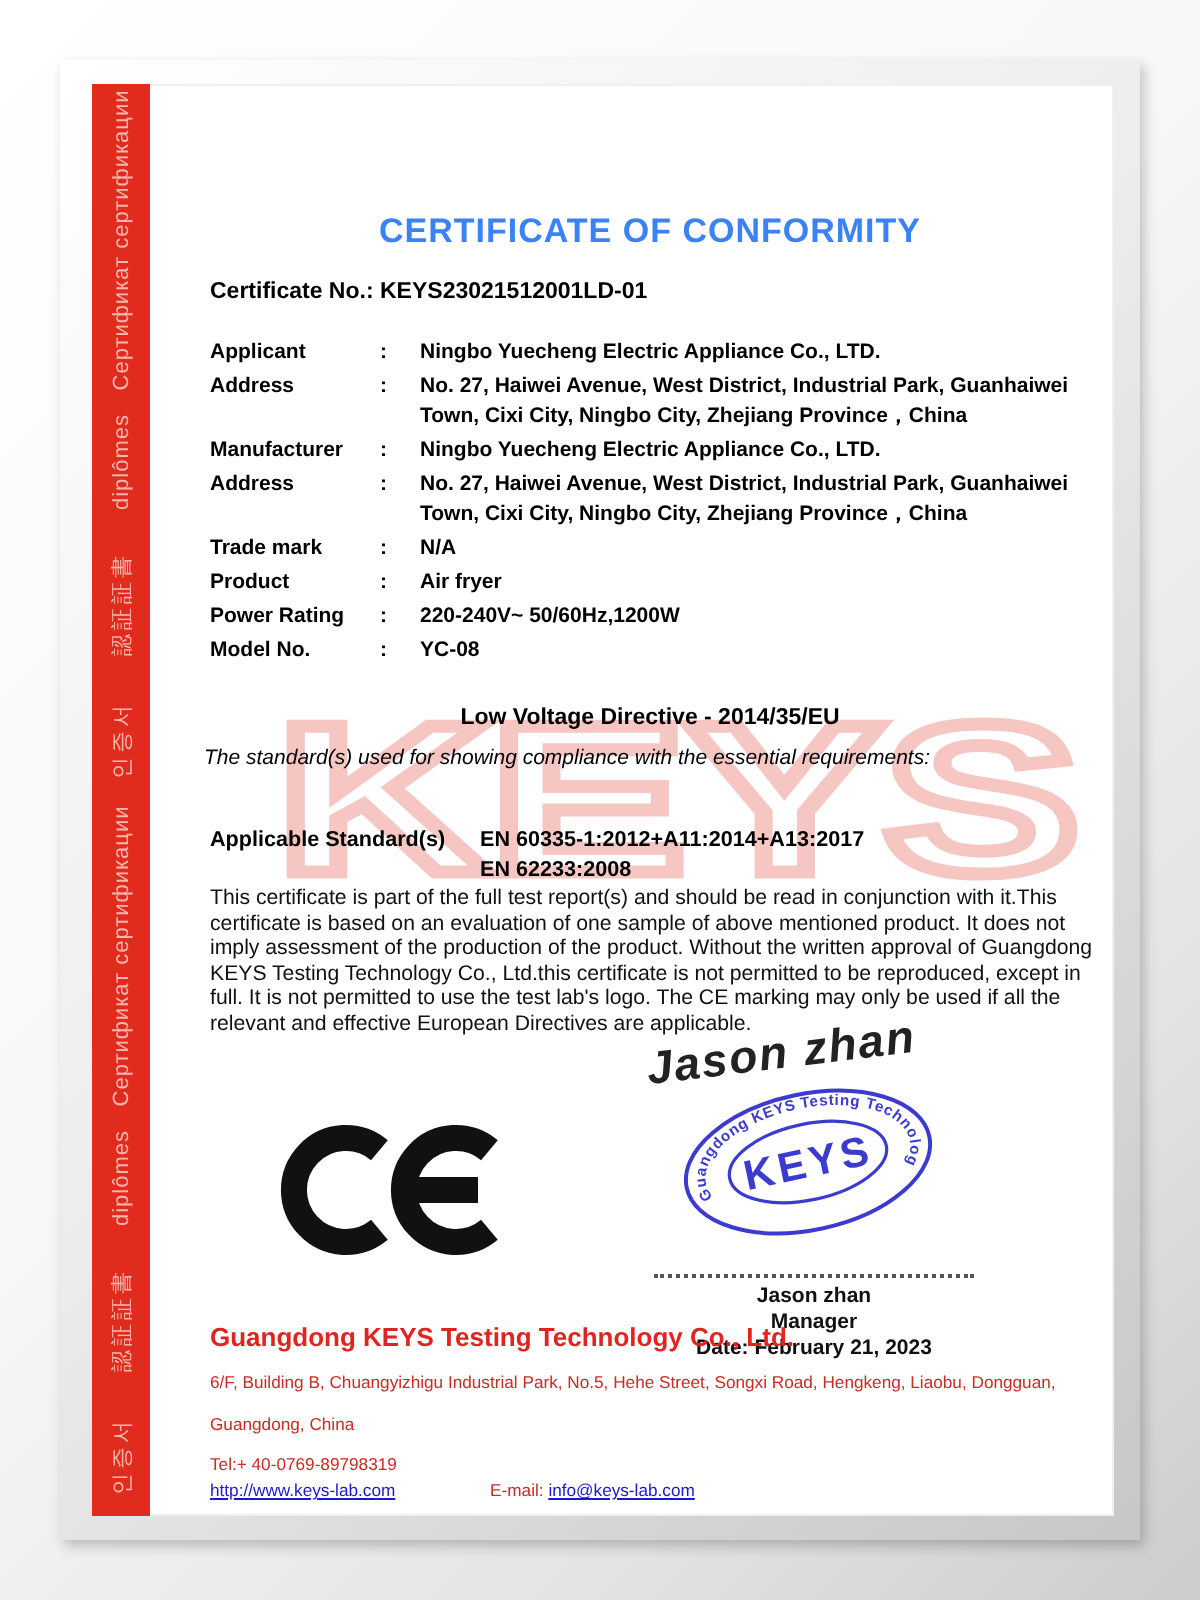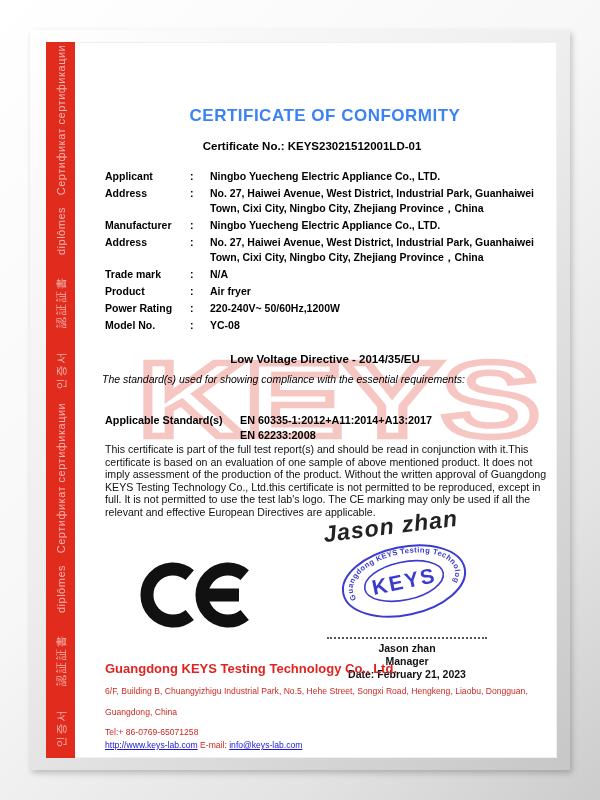--- a/index.html
+++ b/index.html
@@ -21,21 +21,21 @@
     transform:translate(-50%,-50%) rotate(-90deg); white-space:nowrap;
     font-size:11px; color:#f4b7b0; letter-spacing:.5px; }
   .ribbon-item.cjk span { letter-spacing:2px; }
 
   
   .watermark { position:absolute; left:88px; top:304px; z-index:1; opacity:.5; pointer-events:none; }
 
   .content { position:relative; z-index:2; margin-left:29px; padding:64px 12px 0 30px; }
 
   .title { text-align:center; font-size:17px; font-weight:bold; letter-spacing:.5px; color:#3b82f6; }
-  .certno { margin-top:14px; text-align:center; padding-right:26px; font-size:11.5px; font-weight:bold; }
+  .certno { margin-top:14px; text-align:left; padding-right:26px; font-size:11.5px; font-weight:bold; }
 
   .fields { margin-top:17px; }
   .field-row { display:flex; font-size:10.5px; font-weight:bold; line-height:15px; margin-bottom:2px; }
   .f-label { width:85px; flex:none; }
   .f-colon { width:20px; flex:none; }
   .f-value { width:340px; }
 
   .directive { margin-top:20px; text-align:center; font-size:11.5px; font-weight:bold; }
   .std-intro { margin-top:8px; font-size:10.5px; margin-left:-3px;font-style:italic; }
   .std-block { margin-top:28px; display:flex; font-size:10.8px; line-height:15px; }
@@ -52,21 +52,21 @@
   .stamp { position:absolute; left:22px; top:6px; z-index:3; }
   .sig-lines { position:absolute; left:0; right:0; top:116px; text-align:center; z-index:2; }
   .dotline { width:160px; margin:0 auto 3px auto; border-bottom:2px dotted #555; }
   .sig-name,.sig-title,.sig-date { font-size:10.5px; font-weight:bold; line-height:13px; color:#111; }
 
   .footer { position:absolute; left:59px; right:14px; bottom:8px; z-index:2; }
   .ft-company { color:#e02420; font-size:13px; font-weight:bold; margin-bottom:2px; }
   .ft-line { color:#cc2a25; font-size:8.6px; line-height:10.6px;margin-top:10px; }
   .ft-links { margin-top:2px; font-size:8.6px; }
   .ft-links a { color:#1a17d6; text-decoration:underline; }
-  .ft-email-label { color:#cc2a25; }
+  .ft-email-label { color:#cc2a25;margin-left:45px; }
 </style>
 </head>
 <body>
 
 <div class="frame">
   <div class="bevel"></div>
 
   <div class="page">
 
     <div class="ribbon">
@@ -194,21 +194,21 @@
             <div class="sig-date">Date: February 21, 2023</div>
           </div>
         </div>
       </div>
     </div>
 
     <div class="footer">
       <div class="ft-company">Guangdong KEYS Testing Technology Co., Ltd.</div>
       <div class="ft-line">6/F, Building B, Chuangyizhigu Industrial Park, No.5, Hehe Street, Songxi Road, Hengkeng, Liaobu, Dongguan,</div>
       <div class="ft-line">Guangdong, China</div>
-      <div class="ft-line">Tel:+ 86-0769-65071258</div>
+      <div class="ft-line">Tel:+ 40-0769-89798319</div>
       <div class="ft-links">
         <a href="#">http://www.keys-lab.com</a>
         <span class="ft-email-label">E-mail:</span>
         <a href="#">info@keys-lab.com</a>
       </div>
     </div>
 
   </div>
 </div>
 

